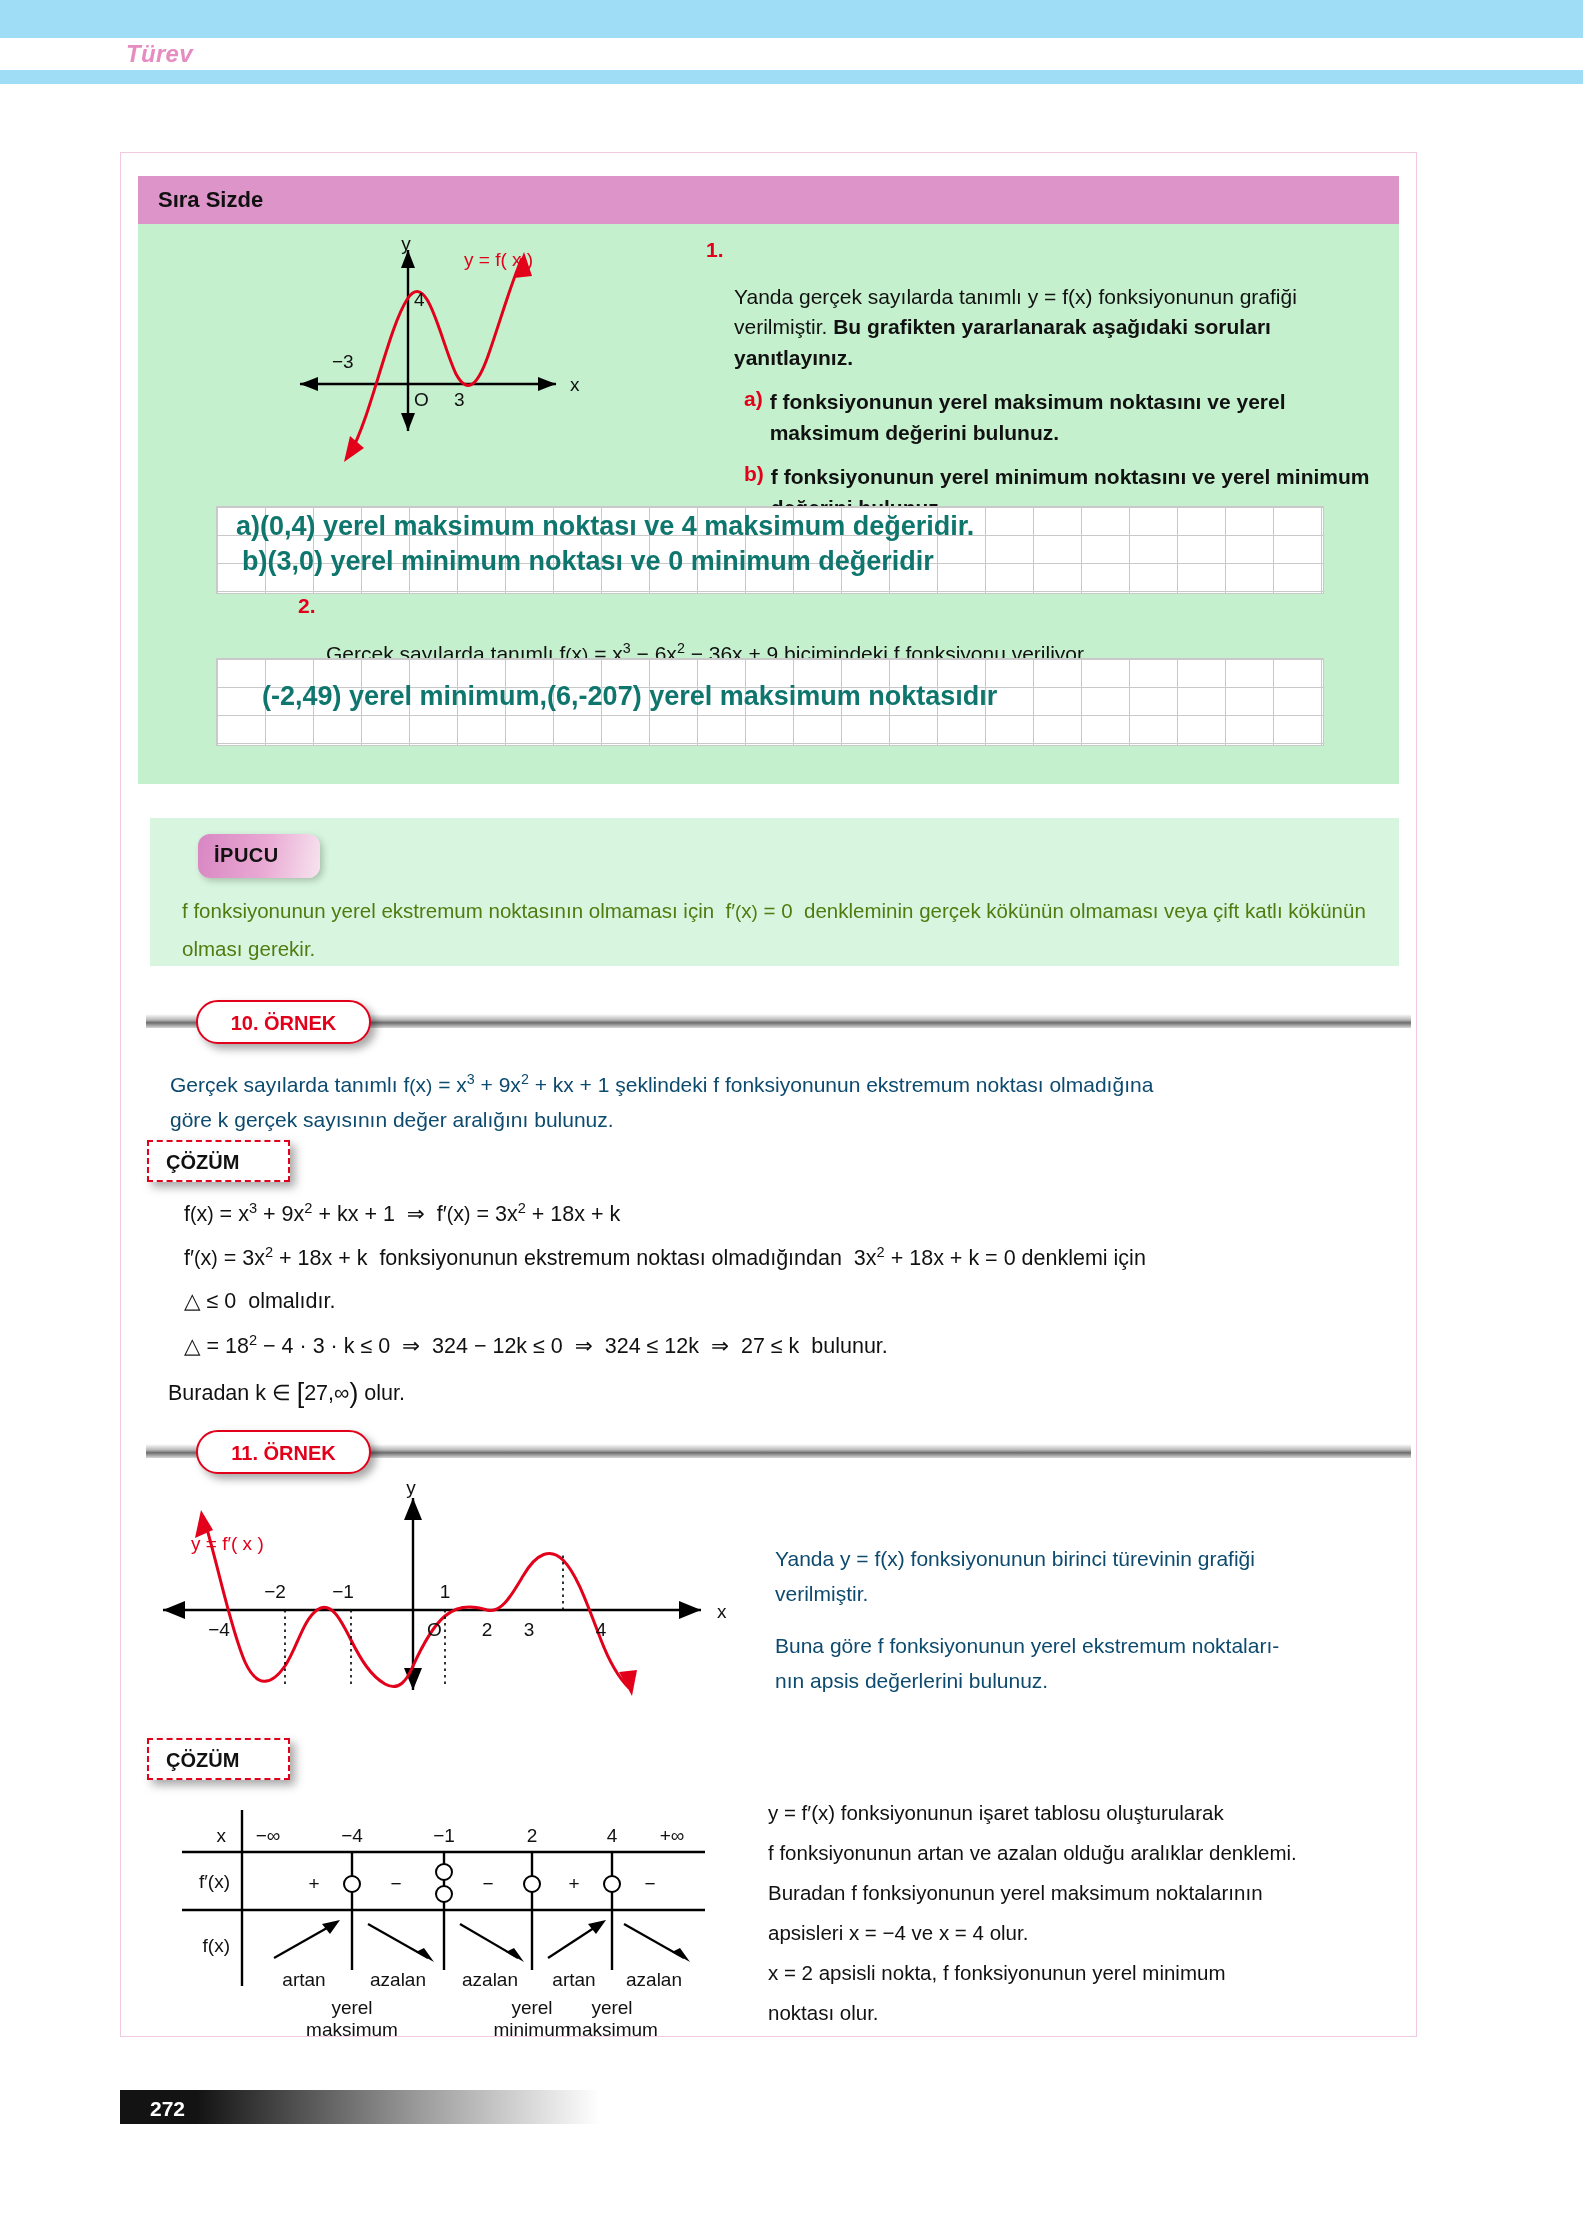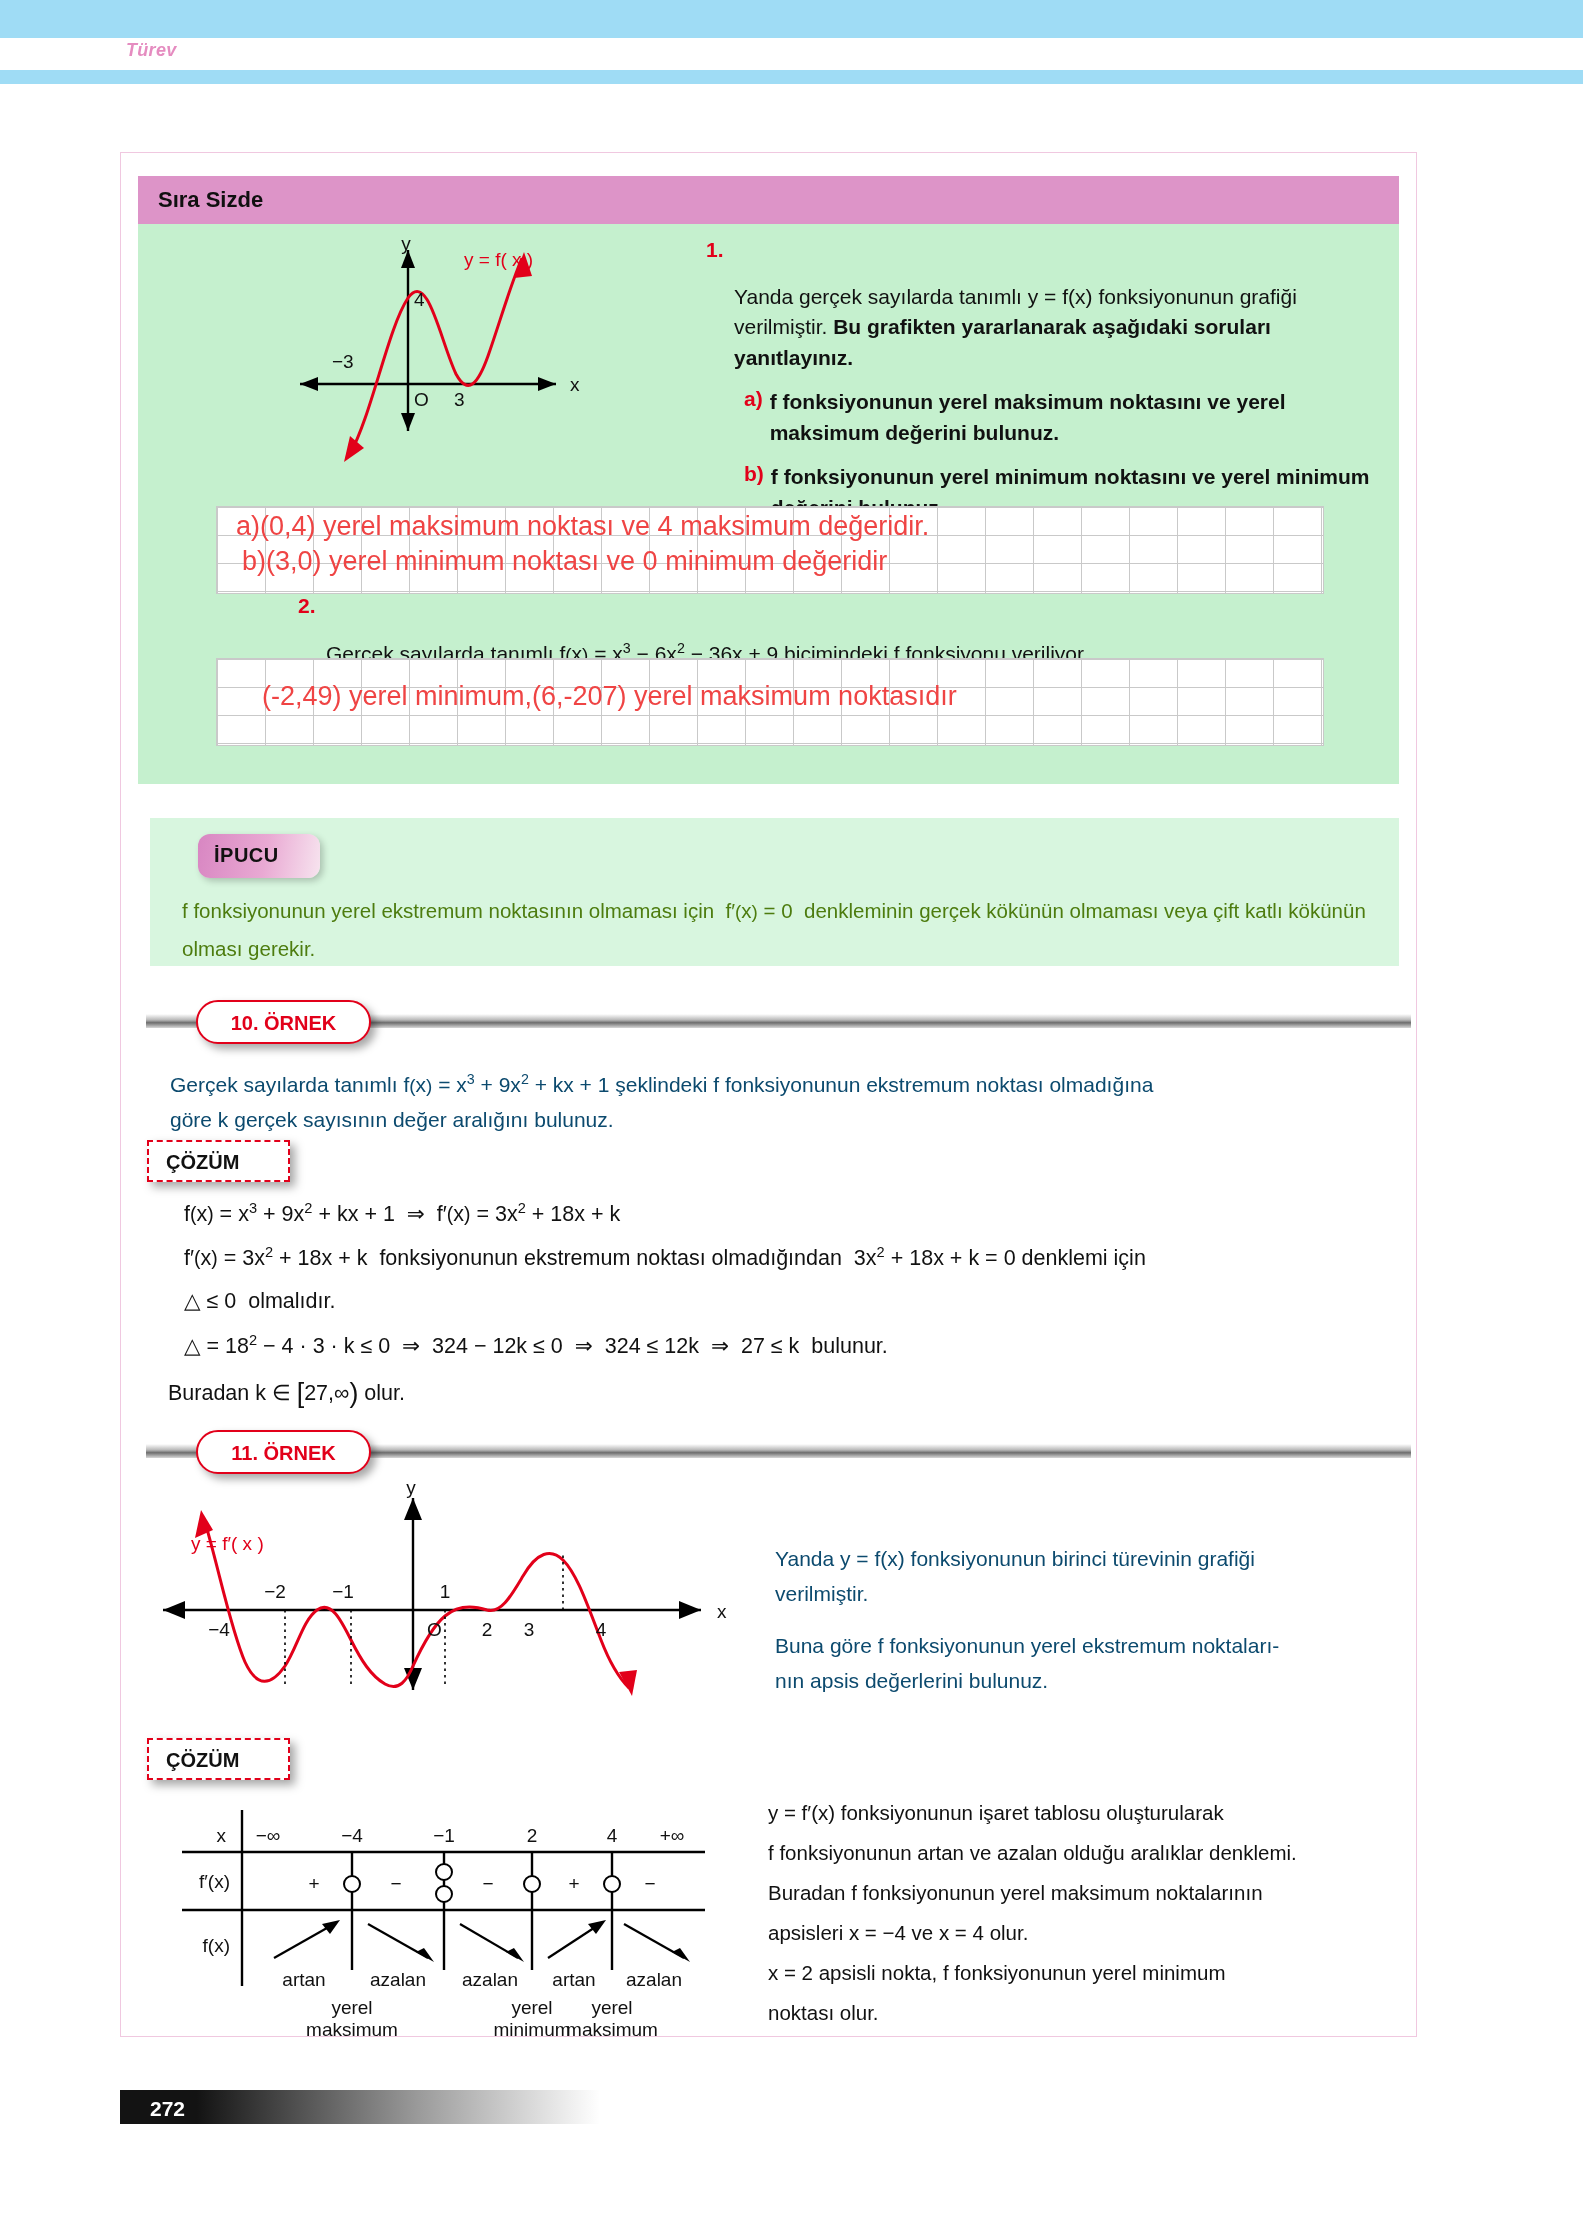--- a/index.html
+++ b/index.html
@@ -11,21 +11,21 @@
     position:relative;
     overflow:hidden;
   }
 
   
   .hdr-top { position:absolute; left:0; top:0; width:1583px; height:38px; background:#9fdcf5; }
   .hdr-white { position:absolute; left:0; top:38px; width:1583px; height:32px; background:#ffffff; }
   .hdr-bot { position:absolute; left:0; top:70px; width:1583px; height:14px; background:#9fdcf5; }
   .hdr-label {
     position:absolute; left:126px; top:40px;
-    font-size:18px; font-style:italic; font-weight:bold;
+    font-size:24px; font-style:italic; font-weight:bold;
     color:#e58cc0; letter-spacing:.3px;
   }
 
   
   .page-frame {
     position:absolute; left:120px; top:152px;
     width:1297px; height:1885px;
     border:1.5px solid #f0c8e0;
     background:#ffffff;
   }
@@ -63,22 +63,22 @@
     position:absolute;
     background:#ffffff;
     background-image:
       linear-gradient(to right, #c9c9c9 1px, transparent 1px),
       linear-gradient(to bottom, #c9c9c9 1px, transparent 1px);
     background-size:48px 28px;
     border:1px solid #c9c9c9;
   }
   .ans-text {
     position:absolute;
-    color:#ef4444;
-    font-weight:normal;
+    color:#0f766e;
+    font-weight:bold;
     white-space:nowrap;
   }
 
   
   .q2 { position:absolute; left:160px; top:418px; width:1075px; }
 
   
   .ipucu-box {
     position:absolute; left:150px; top:818px; width:1249px; height:148px;
     background:#d8f6df;

